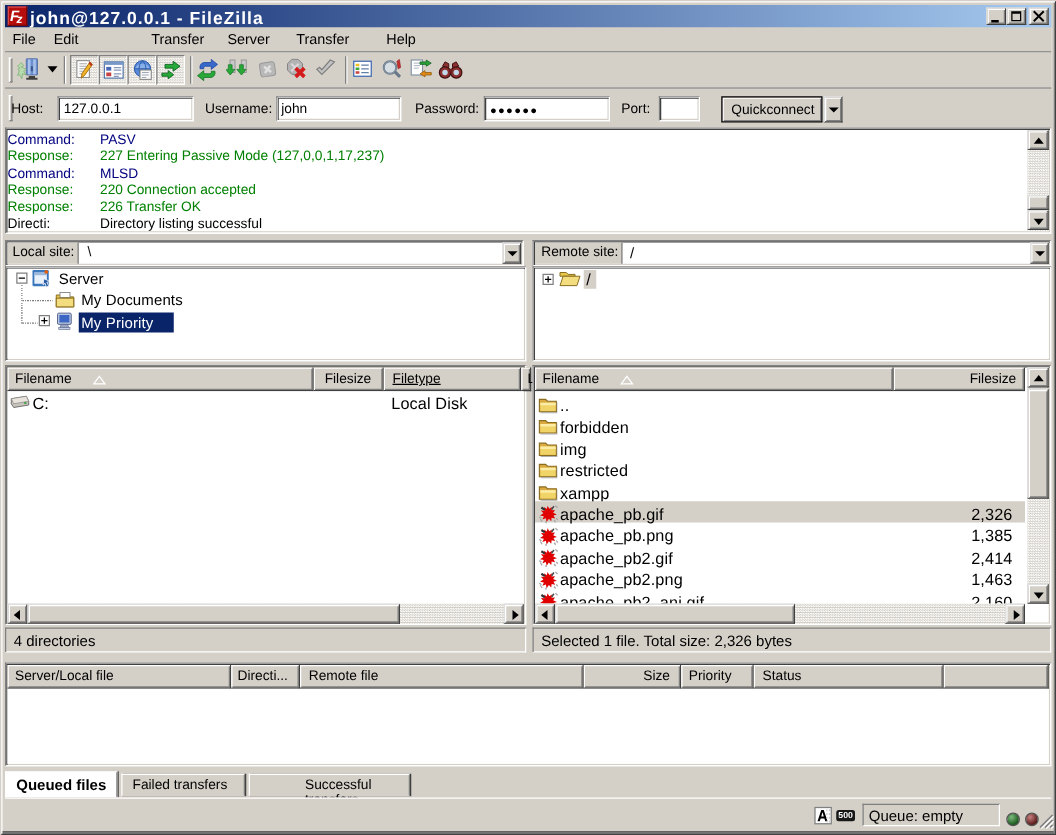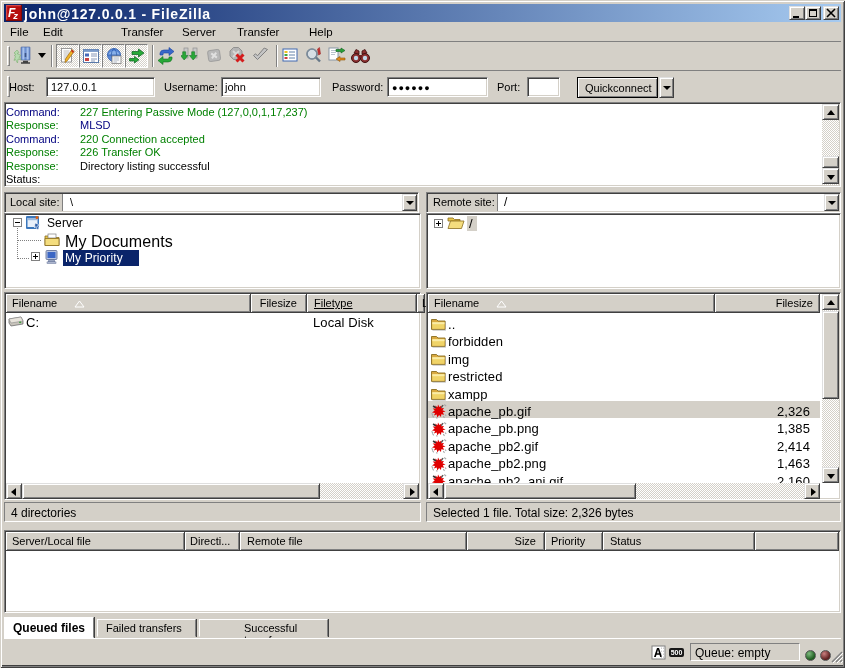--- a/index.html
+++ b/index.html
@@ -181,23 +181,24 @@
     <div class="arr" style="left:3px;top:8px;border-left:4px solid transparent;border-right:4px solid transparent;border-top:4px solid #000;"></div>
   </div>
 
 <div class="abs sunken" style="left:4px;top:102px;width:837px;height:85px;"></div>
 <div class="abs" style="left:6px;top:106px;line-height:13.4px;font-size:11px;">
  <div><span style="color:#000080;">Command:</span></div>
  <div><span style="color:#008000;">Response:</span></div>
  <div><span style="color:#000080;">Command:</span></div>
  <div><span style="color:#008000;">Response:</span></div>
  <div><span style="color:#008000;">Response:</span></div>
- <div><span style="color:#000;">Status:</span></div>
+ <div><span style="color:#000;">Directi:</span></div>
 </div>
 <div class="abs" style="left:80px;top:106px;line-height:13.4px;font-size:11px;">
+ <div style="color:#000080;">PASV</div>
  <div style="color:#008000;">227 Entering Passive Mode (127,0,0,1,17,237)</div>
  <div style="color:#000080;">MLSD</div>
  <div style="color:#008000;">220 Connection accepted</div>
  <div style="color:#008000;">226 Transfer OK</div>
  <div style="color:#000;">Directory listing successful</div>
 </div>
 
 <div class="abs sbtrack" style="left:822px;top:104px;width:17px;height:81px;"></div>
 <div class="sbbtn" style="left:822px;top:104px;width:17px;height:16px;">
     <div class="arr" style="left:4px;top:5px;border-left:4px solid transparent;border-right:4px solid transparent;border-bottom:5px solid #000;"></div>
@@ -244,21 +245,21 @@
    <path d="M10 8 L15 10 L12.5 10.8 L14 14 L12 14.5 L11 11.5 L9.5 13 Z" fill="#2a5da8" stroke="#fff" stroke-width="0.6"></path>
    <circle cx="12" cy="2.5" r="1.5" fill="#e06010"></circle>
  </svg>
  <div class="abs row12" style="left:41px;top:1px;font-size:12px;">Server</div>
 
  <svg class="abs" style="left:38px;top:17px;" width="16" height="16" viewBox="0 0 16 16">
    <path d="M1 4 L5 4 L6.5 5.5 L15 5.5 L15 13.5 L1 13.5 Z" fill="#e8c64a" stroke="#8a6d1f" stroke-width="0.8"></path>
    <rect x="4" y="2" width="8" height="4" fill="#fff" stroke="#808080" stroke-width="0.7"></rect>
    <path d="M1 6.5 L15 6.5 L15 13.5 L1 13.5 Z" fill="#f4dd7e" stroke="#8a6d1f" stroke-width="0.8"></path>
  </svg>
- <div class="abs row12" style="left:59px;top:18px;font-size:16px;">My Documents</div>
+ <div class="abs row12" style="left:59px;top:18px;font-size:12px;">My Documents</div>
 
  <div class="abs" style="left:25px;top:37px;width:9px;height:9px;background:#fff;border:1px solid #808080;">
       <div class="abs" style="left:1px;top:3px;width:5px;height:1px;background:#000;"></div>
       <div class="abs" style="left:3px;top:1px;width:1px;height:5px;background:#000;"></div>
     </div>
  <svg class="abs" style="left:38px;top:34px;" width="16" height="16" viewBox="0 0 16 16">
    <rect x="2" y="1.5" width="11" height="9" rx="1" fill="#b8c4e0" stroke="#5a6a90" stroke-width="0.8"></rect>
    <rect x="3.5" y="3" width="8" height="6" fill="#3b66c4"></rect>
    <path d="M5 10.5 L10 10.5 L11 13 L4 13 Z" fill="#9aa6c0" stroke="#5a6a90" stroke-width="0.6"></path>
    <rect x="3" y="13" width="9" height="1.6" fill="#c8d0e4" stroke="#5a6a90" stroke-width="0.5"></rect>

